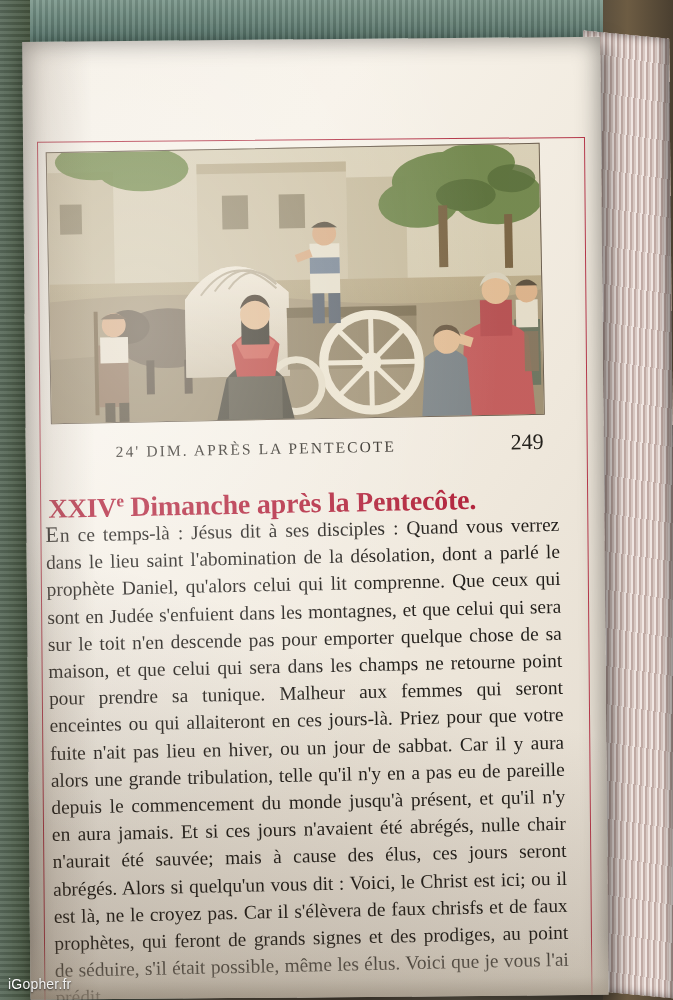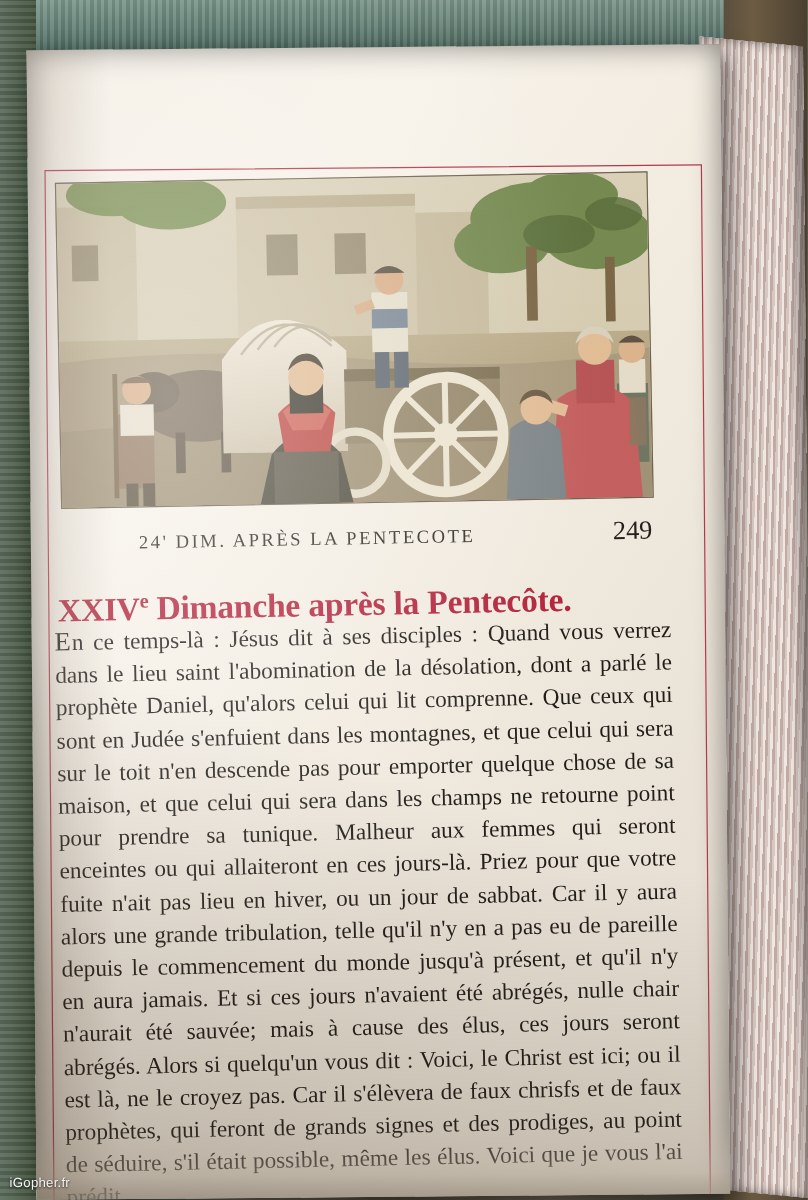--- a/index.html
+++ b/index.html
@@ -160,21 +160,21 @@
     left: 0; bottom: 0; width: 578px; height: 60px;
     background: linear-gradient(180deg, rgba(235,228,215,0) 0%, rgba(222,213,197,0.45) 70%, rgba(205,194,176,0.7) 100%);
     pointer-events: none;
   }
 
   
   #watermark {
     position: absolute;
     left: 8px; bottom: 8px;
     font-family: "Liberation Sans", sans-serif;
-    font-size: 11px;
+    font-size: 14px;
     color: #f2f2f2;
     text-shadow: 0 1px 2px rgba(0,0,0,0.8);
     letter-spacing: 0.2px;
   }
   #watermark .g { color: #ffffff; }
 </style>
 </head>
 <body>
 
 <div id="scene">

